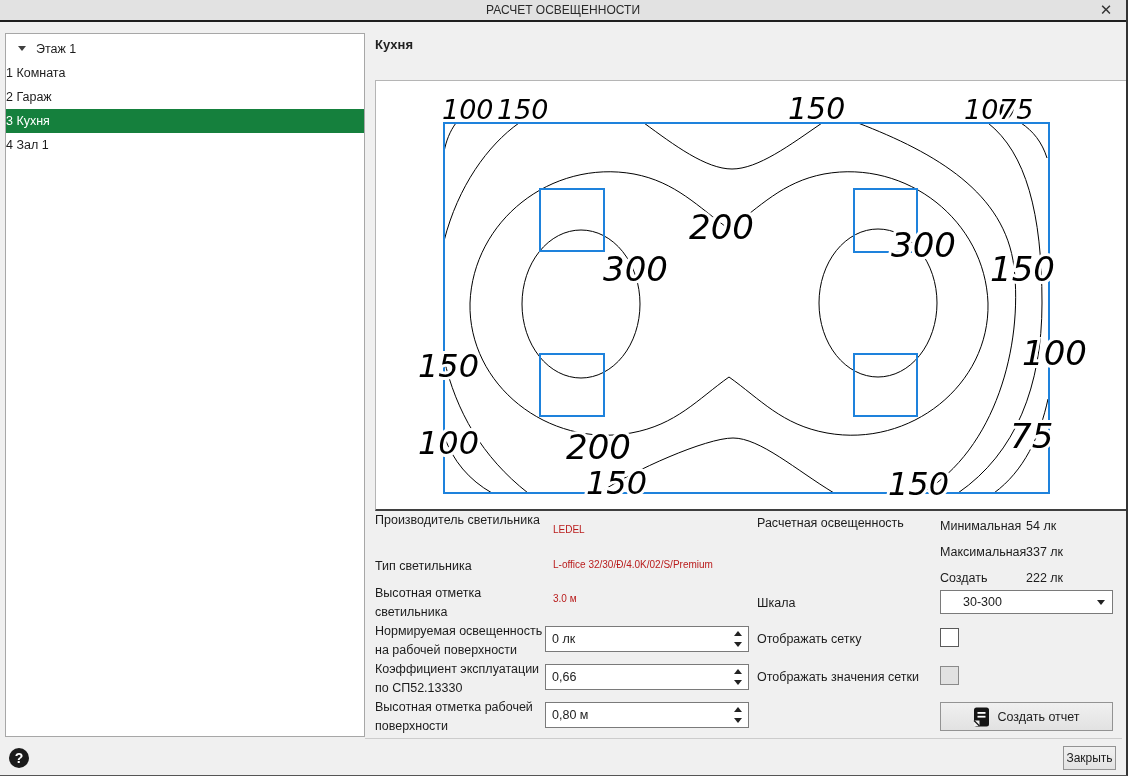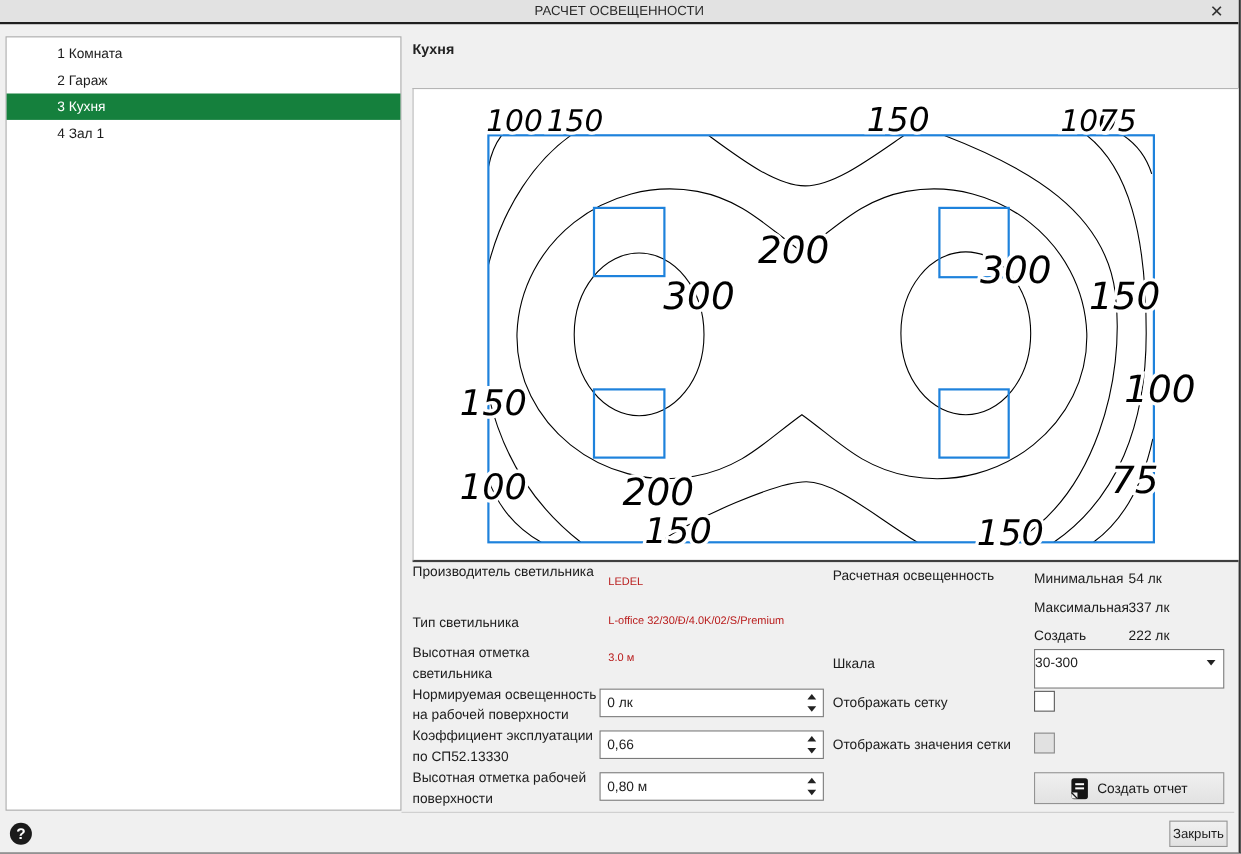--- a/index.html
+++ b/index.html
@@ -25,21 +25,21 @@
     display: flex; align-items: center; justify-content: center;
     font-size: 15px; color: #333; cursor: default;
   }
   
   .tree-panel {
     position: absolute; left: 5px; top: 33px; width: 360px; height: 704px;
     background: #fff; border: 1px solid #a7a7a7; padding-top: 3px;
     font-size: 12.5px;
   }
   .tree-row { height: 24px; display: flex; align-items: center; position: relative; }
-  .tree-row .lbl { padding-left: 46px; }
+  .tree-row .lbl { }
   .tree-row.root .lbl { padding-left: 30px; }
   .tree-row.selected { background: #15803d; color: #fff; }
   .expander {
     position: absolute; left: 12px; top: 9px;
     width: 0; height: 0; border-left: 4px solid transparent;
     border-right: 4px solid transparent; border-top: 5px solid #404040;
   }
   
   .room-title { position: absolute; left: 375px; top: 37px; font-size: 13px; font-weight: bold; color: #222; }
   .plot {
@@ -57,23 +57,23 @@
     position: absolute; left: 545px; width: 204px; height: 26px;
     background: #fff; border: 1px solid #7a7a7a;
     font-size: 12.5px; line-height: 24px; padding-left: 6px;
   }
   .spin-btns { position: absolute; right: 3px; top: 0; width: 14px; height: 24px; }
   .spin-up, .spin-dn { position: absolute; left: 3px; width: 0; height: 0;
     border-left: 4px solid transparent; border-right: 4px solid transparent; }
   .spin-up { top: 4px;  border-bottom: 5px solid #222; }
   .spin-dn { bottom: 4px; border-top: 5px solid #222; }
   .selectbox {
-    position: absolute; left: 940px; width: 173px; height: 36px;
+    position: absolute; left: 940px; width: 173px; height: 24px;
     background: #fff; border: 1px solid #7a7a7a;
-    font-size: 12.5px; line-height: 22px; padding-left: 0;
+    font-size: 12.5px; line-height: 22px; padding-left: 22px;
   }
   .select-arrow { position: absolute; right: 7px; top: 9px; width: 0; height: 0;
     border-left: 4px solid transparent; border-right: 4px solid transparent;
     border-top: 5px solid #222; }
   .checkbox { position: absolute; left: 940px; width: 19px; height: 19px;
     background: #fff; border: 1px solid #5a5a5a; }
   .checkbox.disabled { background: #e1e1e1; border-color: #8a8a8a; }
   .btn {
     position: absolute; background: linear-gradient(#f0f0f0, #e2e2e2);
     border: 1px solid #939393; font-size: 12.5px; color: #1c1c1c;
@@ -92,20 +92,24 @@
 </style>
 </head>
 <body>
 
 <div class="titlebar">
   <span>РАСЧЕТ ОСВЕЩЕННОСТИ</span>
   <span class="close-x">✕</span>
 </div>
 
 <div class="tree-panel">
+  <div class="tree-row root">
+    <span class="expander"></span>
+    <span class="lbl">Этаж 1</span>
+  </div>
   <div class="tree-row">
     <span class="lbl">1 Комната</span>
   </div>
   <div class="tree-row">
     <span class="lbl">2 Гараж</span>
   </div>
   <div class="tree-row selected">
     <span class="lbl">3 Кухня</span>
   </div>
   <div class="tree-row">

